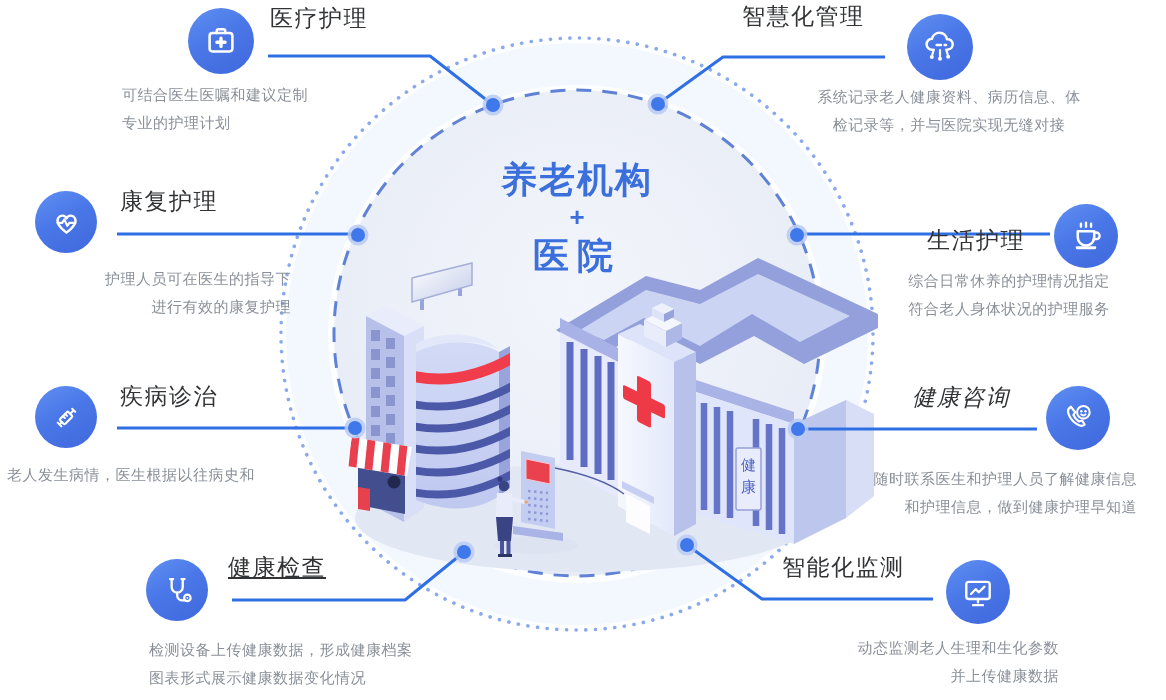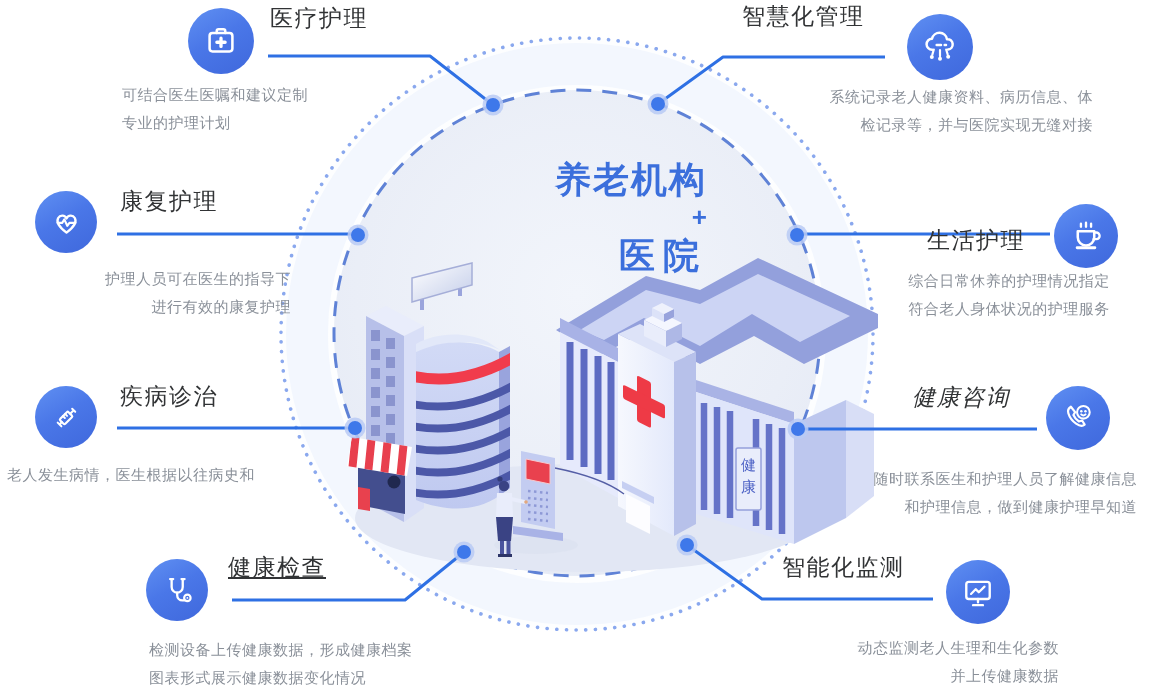--- a/index.html
+++ b/index.html
@@ -8,21 +8,21 @@
   #scene{position:absolute;left:0;top:0;}
   .feature{position:absolute;left:0;top:0;width:0;height:0;}
   .ficon{position:absolute;border-radius:50%;
          background:linear-gradient(150deg,#6090f2 0%,#4a77e8 45%,#3f68dc 100%);
          display:flex;align-items:center;justify-content:center;}
   .ficon svg{display:block;}
   .ftitle{position:absolute;font-size:23px;line-height:30px;color:#313335;
           letter-spacing:1.5px;font-weight:500;white-space:nowrap;}
   .fdesc{position:absolute;font-size:15px;line-height:27.5px;color:#8a9099;letter-spacing:0.5px;}
   .fdesc span{display:block;}
-  .center-text{position:absolute;left:447px;top:158px;width:260px;text-align:right;
+  .center-text{position:absolute;left:447px;top:158px;width:260px;text-align:center;
                color:#3b6fdc;font-family:"DejaVu Serif","Liberation Serif",serif;font-weight:bold;}
   .center-text .big{font-size:36px;line-height:42px;letter-spacing:2px;}
   .center-text .big2{font-size:36px;line-height:42px;letter-spacing:8px;}
   .center-text .plus{font-size:26px;line-height:34px;font-family:"Liberation Sans",sans-serif;}
 </style>
 </head>
 <body>
 
 <div id="page">
 
@@ -244,21 +244,21 @@
   <div class="ficon" style="left:907px;top:14px;width:66px;height:66px;">
     <svg width="40" height="40" viewBox="0 0 24 24" fill="none" stroke="#fff" stroke-linecap="round" stroke-linejoin="round">
       <path d="M7.3,13.6a3.3,3.3 0 0 1 -.1-6.6a4.6,4.6 0 0 1 9,.3a3,3 0 0 1 .6,6.2" stroke-width="1.5"></path>
       <path d="M10,10.8h2.6 M14.8,10.8h.8" stroke-width="1.5"></path>
       <path d="M8.3,13.5L7.4,16.6 M12,13.8V17.6 M15.7,13.5L16.6,16.4" stroke-width="1.3"></path>
       <circle cx="7.1" cy="18" r="1.2" fill="#fff" stroke="none"></circle>
       <circle cx="12" cy="19" r="1.2" fill="#fff" stroke="none"></circle>
       <circle cx="16.9" cy="17.8" r="1.2" fill="#fff" stroke="none"></circle>
     </svg>
   </div>
-  <div class="fdesc" style="left:753px;top:83px;width:340px;text-align:right;">
+  <div class="fdesc" style="left:779px;top:83px;width:340px;text-align:center;">
     <span>系统记录老人健康资料、病历信息、体</span>
     <span>检记录等，并与医院实现无缝对接</span>
   </div>
 </div>
 
 <div class="feature">
   <div class="ficon" style="left:35px;top:191px;width:62px;height:62px;">
     <svg width="37" height="37" viewBox="0 0 24 24" fill="none" stroke="#fff" stroke-linecap="round" stroke-linejoin="round">
       <path d="M12,18.6C7,14.8 5.2,11.6 6.6,9.1C7.9,6.9 11,7.2 12,9.4C13,7.2 16.1,6.9 17.4,9.1C18.8,11.6 17,14.8 12,18.6Z" stroke-width="1.5"></path>
       <path d="M6.2,12.2h3.1l1.3,-2.2 1.9,4.2 1.4,-2h3.9" stroke-width="1.4"></path>

